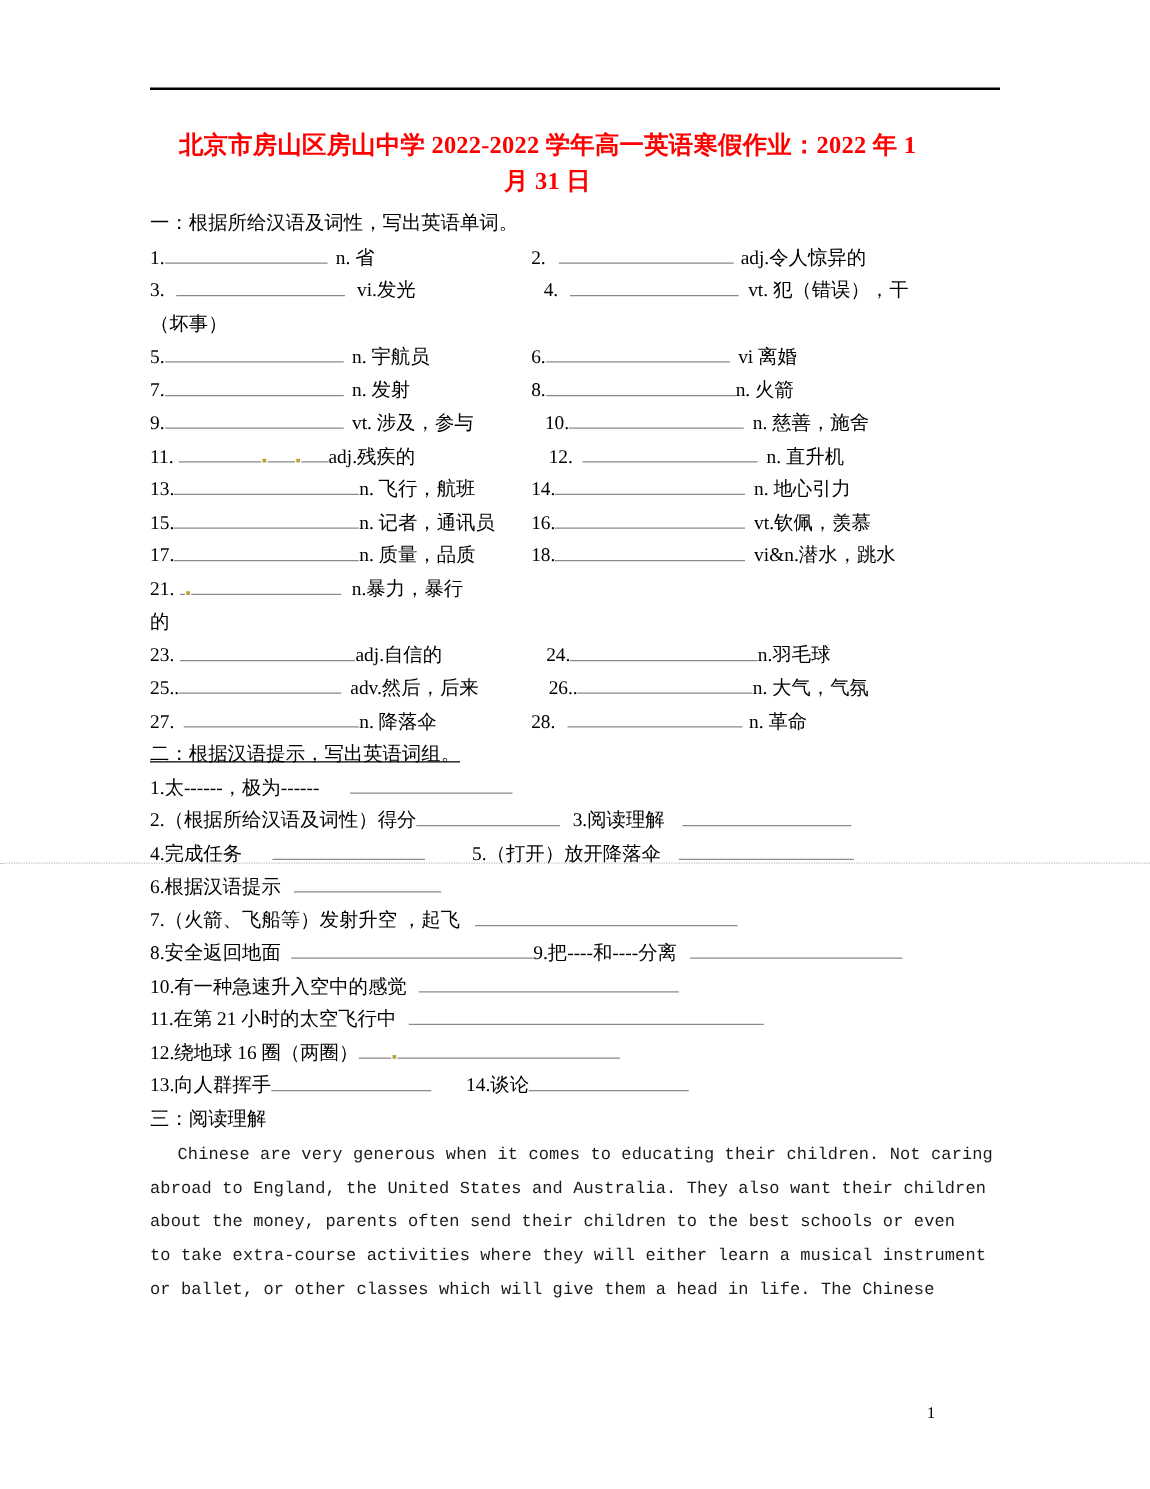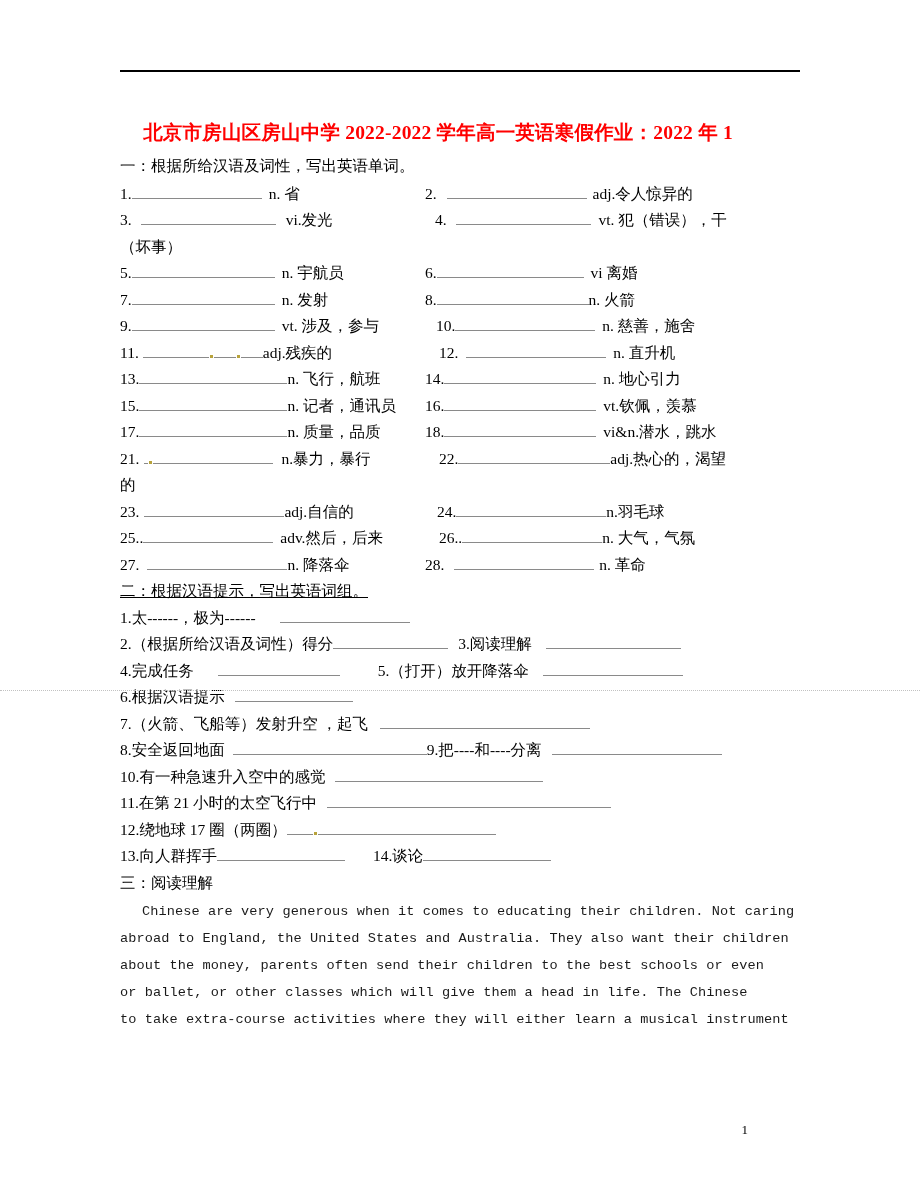--- a/index.html
+++ b/index.html
@@ -13,21 +13,21 @@
     font-family: "Liberation Serif", "DejaVu Serif", serif;
     color: #000000;
     position: relative;
     overflow: hidden;
   }
   .page {
     position: relative;
     width: 876px;
     height: 1191px;
     box-sizing: border-box;
-    padding: 16px 120px;
+    padding: 0 120px;
   }
   
   .top-rule {
     position: absolute;
     left: 120px;
     top: 70px;
     width: 680px;
     height: 0;
     border-top: 2.5px solid #000;
   }
@@ -136,20 +136,21 @@
 </style>
 </head>
 <body>
 
 <div class="page">
 
   <div class="top-rule"></div>
 
   <h1 class="doc-title">
     <span>北京市房山区房山中学 2022-2022 学年高一英语寒假作业：2022 年 1</span>
+    <span class="ln2">月 31 日</span>
   </h1>
 
   <div class="sec-head s1">一：根据所给汉语及词性，写出英语单词。</div>
 
   <div class="vocab">
 
     <div class="vrow">
       <div class="vcell c1">
         <span class="num">1.</span>
         <span class="blank" style="width:130px"></span>
@@ -274,25 +275,20 @@
 
 
     <div class="vrow">
       <div class="vcell c1">
         <span class="num">21.</span>
         <span class="blank" style="width:4px;margin-left:5px"></span>
           <span class="mark"></span>
           <span class="blank" style="width:120px"></span>
         <span class="gloss" style="padding-left:8px">n.暴力，暴行</span>
       </div>
-      <div class="vcell c2">
-        <span class="num" style="padding-left:14px">22.</span>
-        <span class="blank" style="width:152px"></span>
-        <span class="gloss">adj.热心的，渴望</span>
-      </div>
     </div>
 
     <div class="wrapline">的</div>
 
     <div class="vrow">
       <div class="vcell c1">
         <span class="num">23.</span>
         <span class="blank" style="width:140px;margin-left:5px"></span>
         <span class="gloss">adj.自信的</span>
       </div>
@@ -410,21 +406,21 @@
       <span class="pitem">
         <span>11.</span>
         <span>在第 21 小时的太空飞行中</span>
         <span class="blank" style="width:284px;margin-left:10px"></span>
       </span>
     </div>
 
     <div class="prow">
       <span class="pitem">
         <span>12.</span>
-        <span>绕地球 17 圈（两圈）</span>
+        <span>绕地球 16 圈（两圈）</span>
         <span class="blank" style="width:26px"></span>
           <span class="mark"></span>
           <span class="blank" style="width:178px"></span>
       </span>
     </div>
 
     <div class="prow">
       <span class="pitem">
         <span>13.</span>
         <span>向人群挥手</span>
@@ -438,21 +434,21 @@
     </div>
 
   </div>
 
   <div class="sec-head s3">三：阅读理解</div>
 
   <div class="passage">
     <p class="indent">Chinese are very generous when it comes to educating their children. Not caring</p>
     <p>abroad to England, the United States and Australia. They also want their children</p>
     <p>about the money, parents often send their children to the best schools or even</p>
+    <p>to take extra-course activities where they will either learn a musical instrument</p>
     <p>or ballet, or other classes which will give them a head in life. The Chinese</p>
-    <p>to take extra-course activities where they will either learn a musical instrument</p>
   </div>
 
   <div class="dotline" style="top:690px"></div>
 
   <div class="pageno">1</div>
 
 </div>
 
 </body></html>

